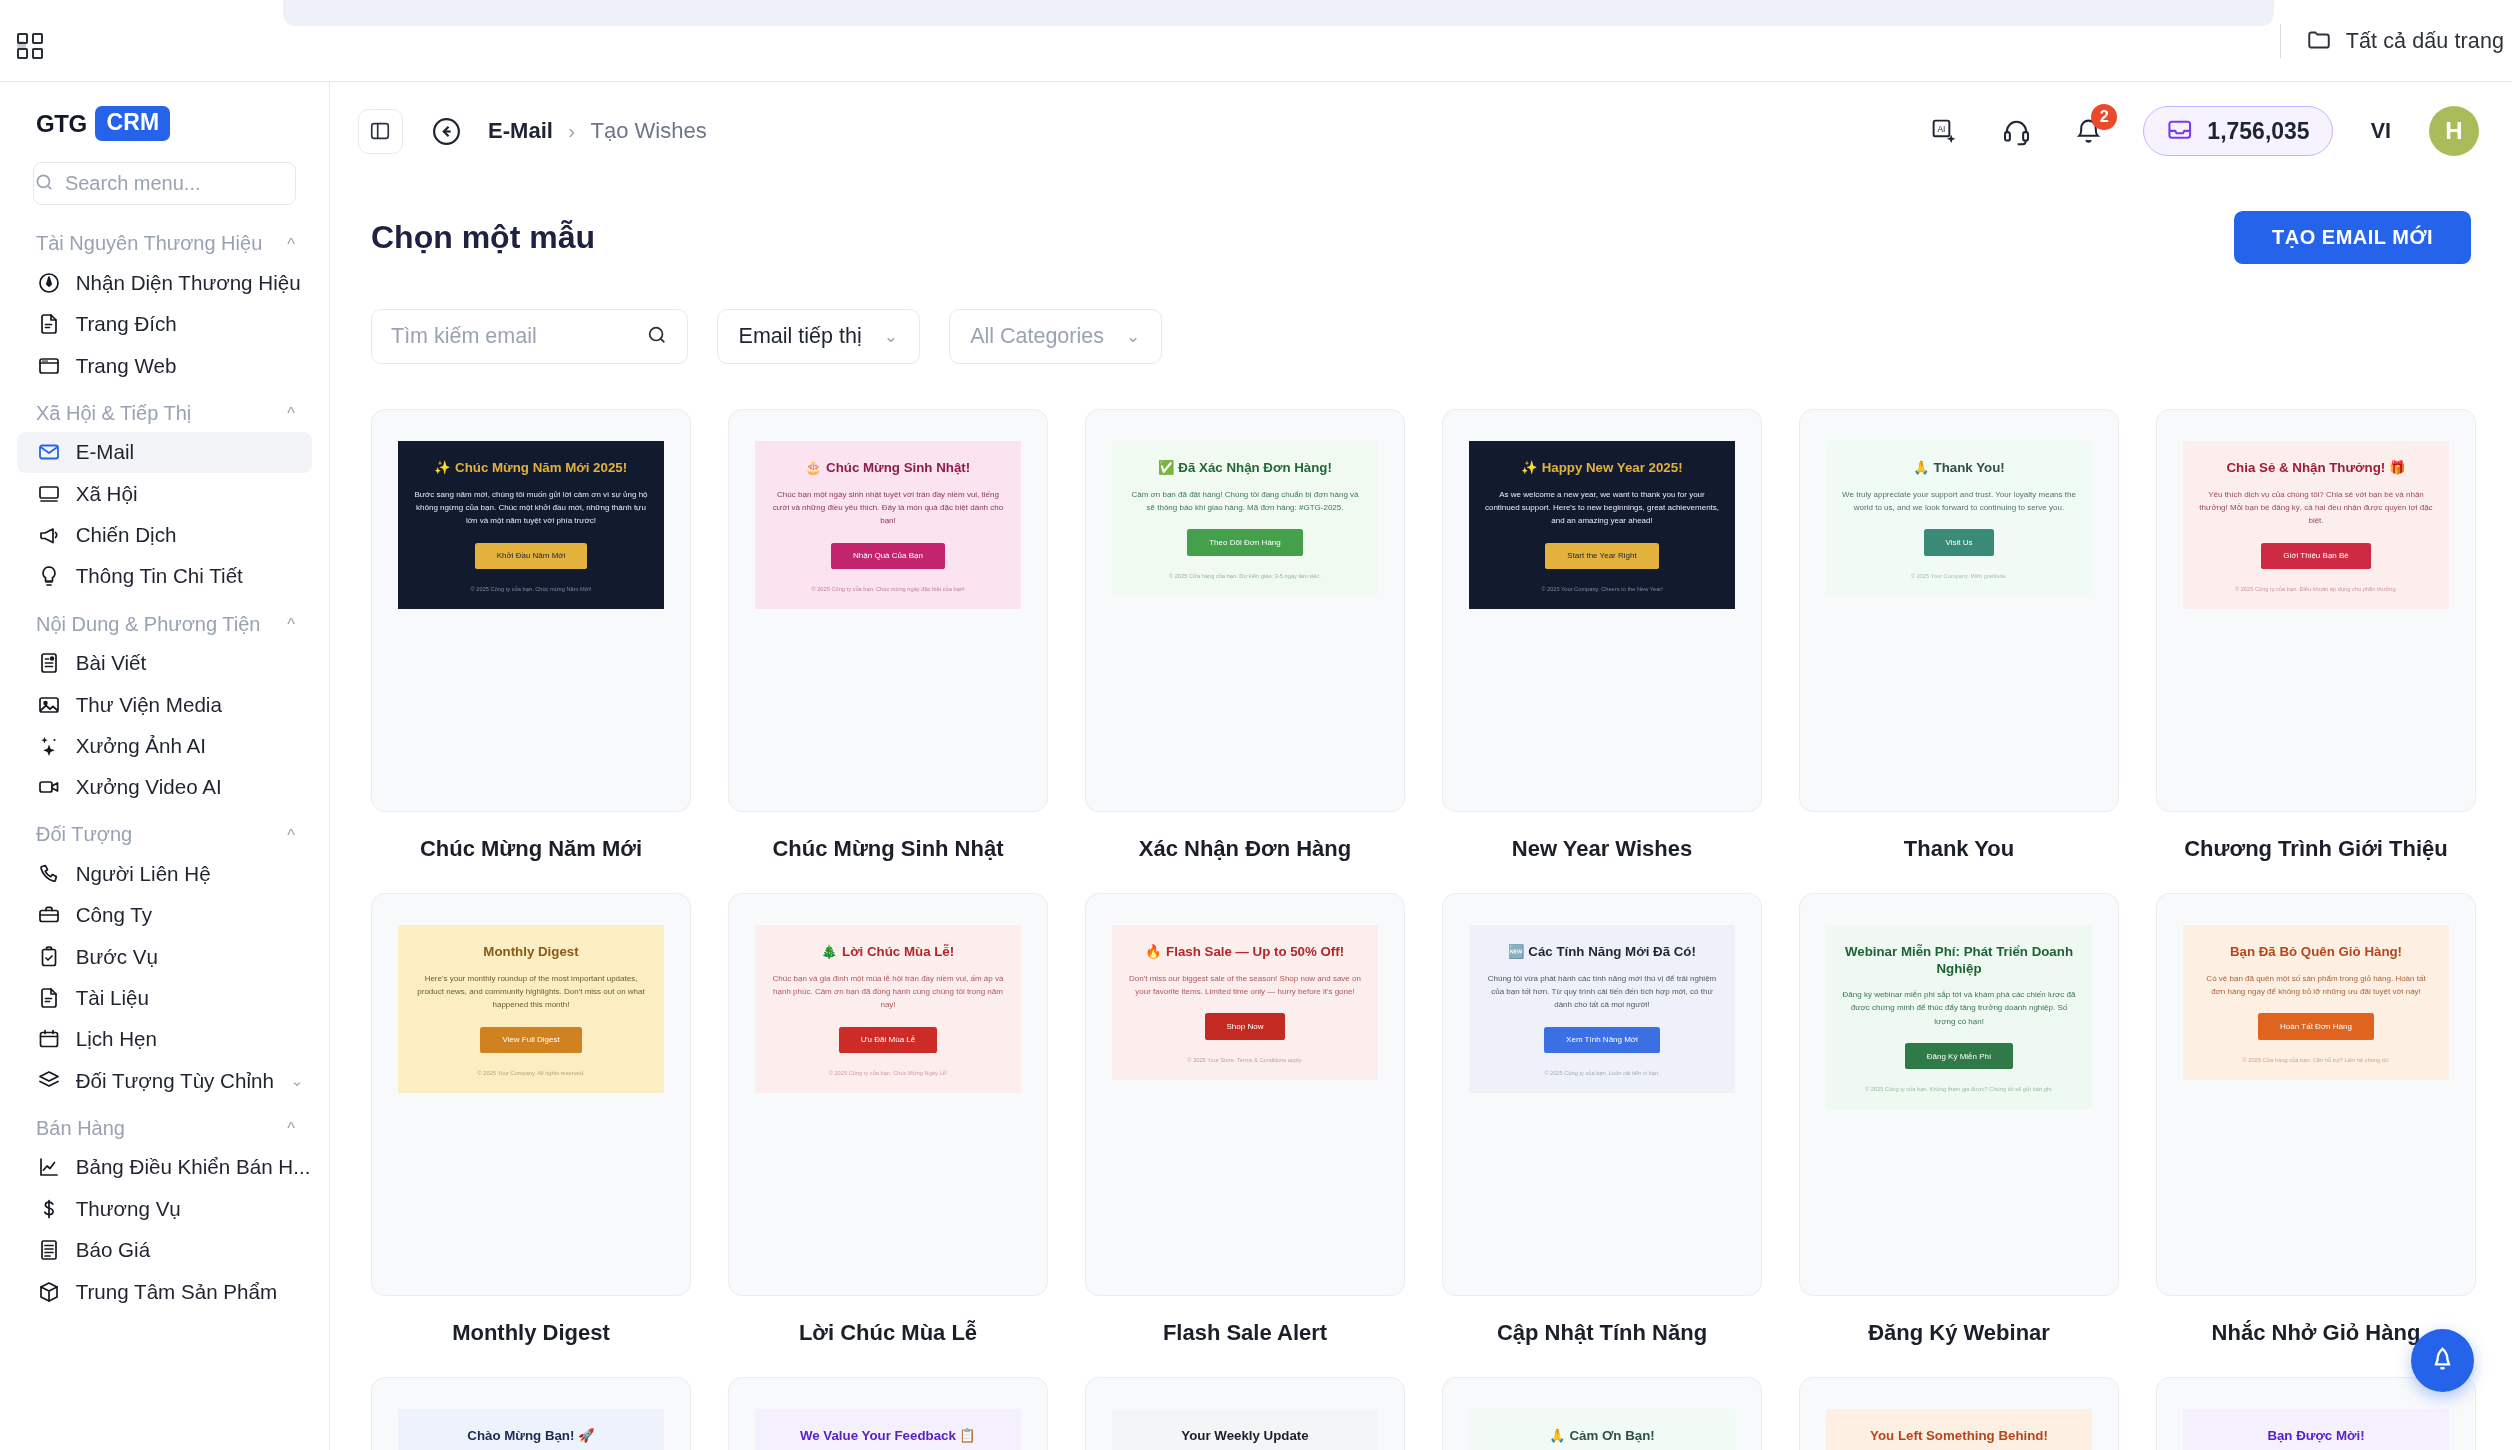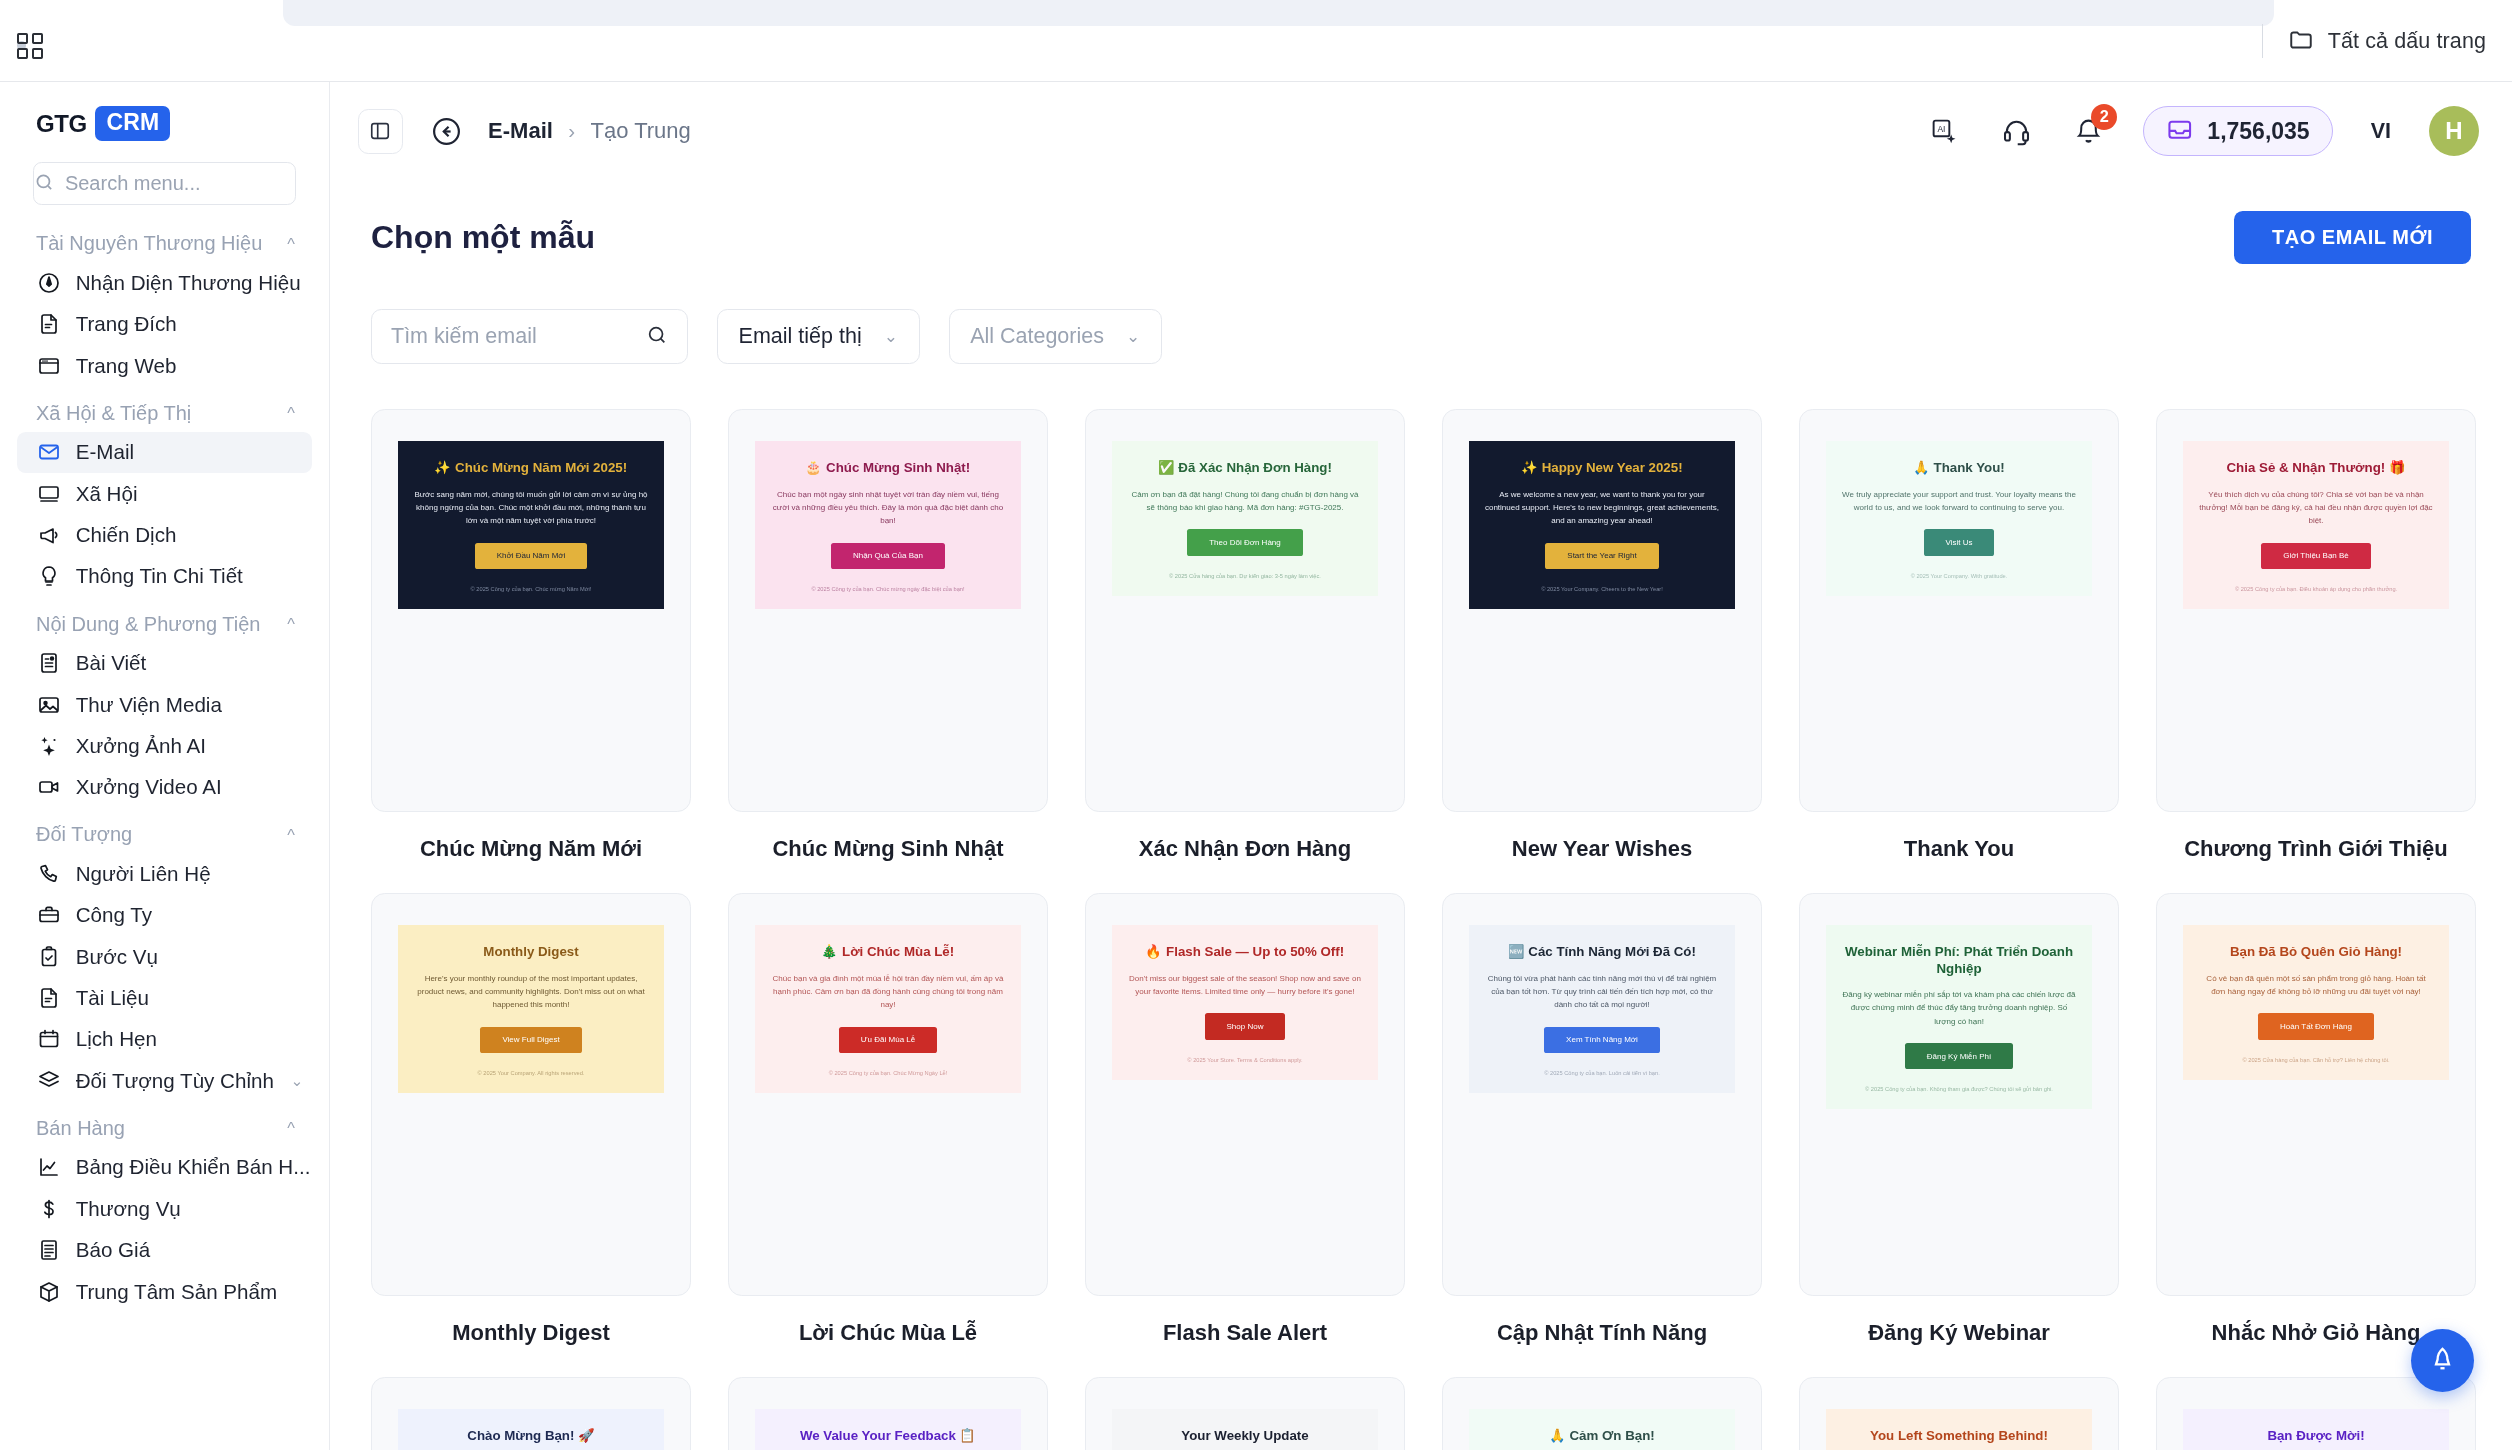--- a/index.html
+++ b/index.html
@@ -28,21 +28,21 @@
   .grid-icon i {
     position: absolute; width: 11px; height: 11px;
     border: 2.2px solid #2b2f36; border-radius: 1.7px;
   }
   .grid-icon i:nth-child(1) { left: 0; top: 0; }
   .grid-icon i:nth-child(2) { left: 15.4px; top: 0; }
   .grid-icon i:nth-child(3) { left: 0; top: 15.4px; }
   .grid-icon i:nth-child(4) { left: 15.4px; top: 15.4px; }
 
   .bookmarks-right {
-    position: absolute; right: 26px; top: 0; height: 82px;
+    position: absolute; right: 8px; top: 0; height: 82px;
     display: flex; align-items: center; gap: 13.7px;
   }
   .bm-sep { width: 0.9px; height: 34px; background: #d8dce3; margin-right: 12px; }
   .bm-label { font-size: 21.5px; color: #2d3138; letter-spacing: 0.1px; }
 
   
   .sidebar {
     position: absolute; top: 82px; left: 0; width: 330px; height: 1369px;
     background: #ffffff; border-right: 0.9px solid #e9ebef;
     overflow: hidden;
@@ -439,21 +439,21 @@
   <div class="back-btn">
     <svg width="33" height="33" viewBox="0 0 24 24" fill="none" stroke="#1f2433" stroke-width="1.6">
       <circle cx="12" cy="12" r="9"></circle>
         <path d="M13.5 8.5L10 12l3.5 3.5"></path>
         <path d="M10 12h5"></path>
     </svg>
   </div>
   <div class="crumbs">
     <span class="crumb-cur">E-Mail</span>
     <span class="crumb-sep">›</span>
-    <span class="crumb-next">Tạo Trung</span>
+    <span class="crumb-next">Tạo Wishes</span>
   </div>
 
   <div class="top-right">
     <div class="ticon">
       <svg width="29" height="29" viewBox="0 0 24 24" fill="none" stroke="#1f2433" stroke-width="1.6">
         <rect x="3" y="3" width="13" height="13" rx="1.6"></rect>
         <text x="6.2" y="12.2" font-size="7" fill="#1f2433" stroke="none" font-family="Liberation Sans">AI</text>
         <path d="M17.5 14.5l1 2.6 2.6 1-2.6 1-1 2.6-1-2.6-2.6-1 2.6-1z" fill="#1f2433" stroke="none"></path>
       </svg>
     </div>

